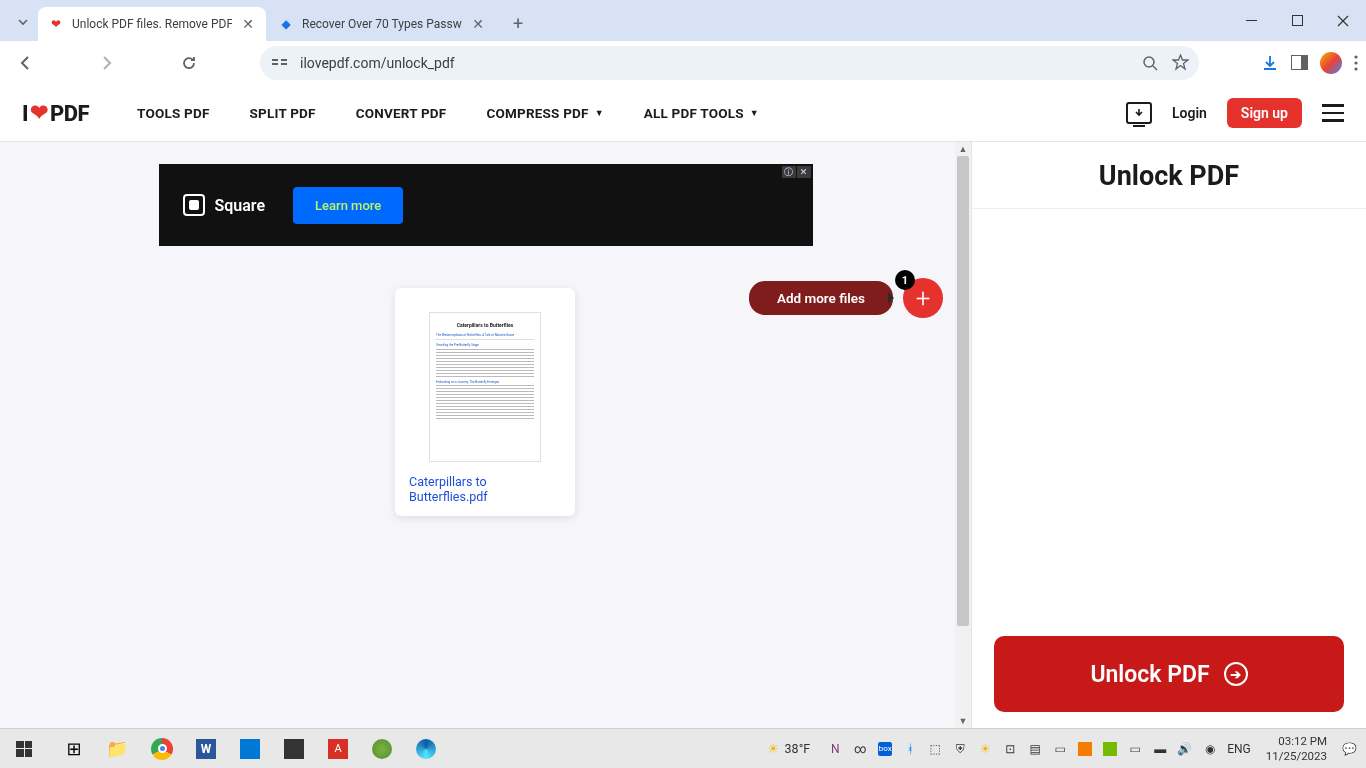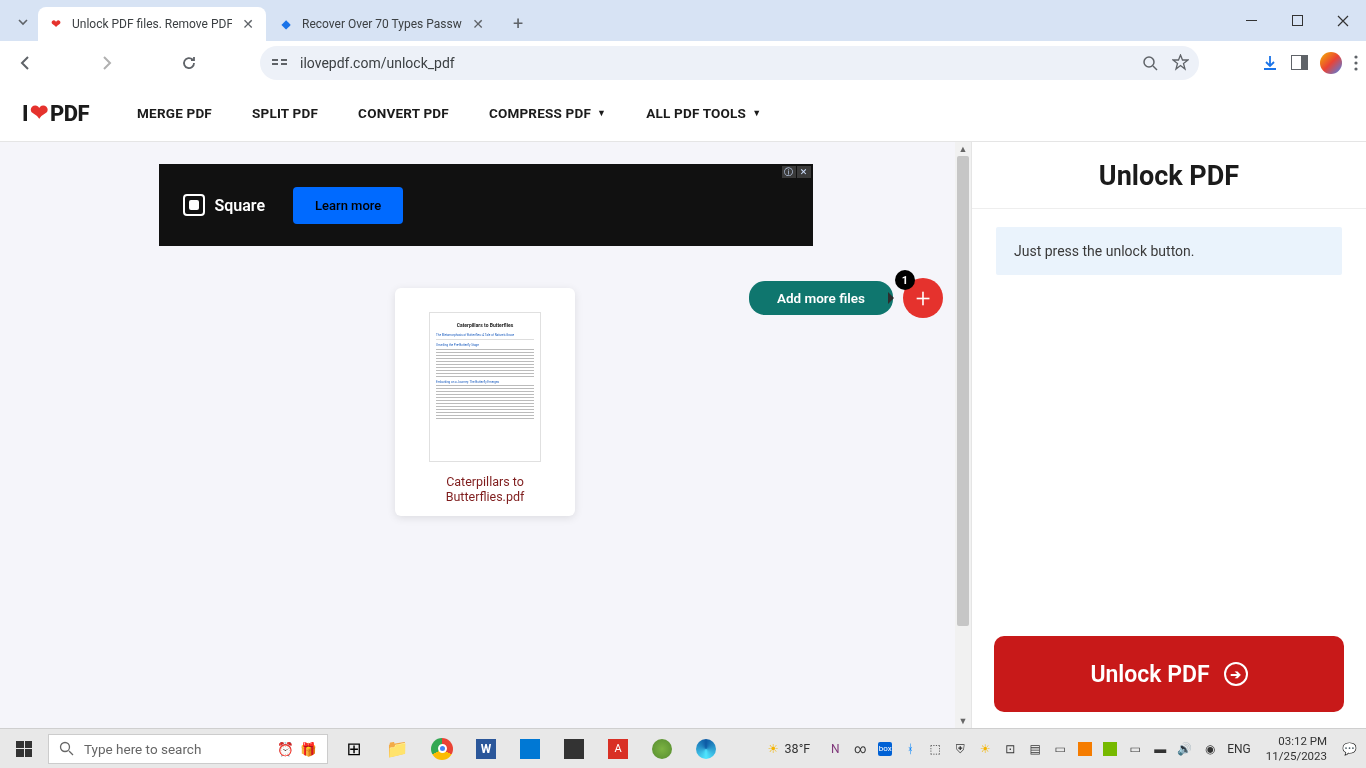--- a/index.html
+++ b/index.html
@@ -46,34 +46,34 @@
 .content-wrap { position: absolute; top: 142px; left: 0; right: 0; bottom: 40px; display: flex; }
 .main-area { flex: 1; background: #f5f5fa; position: relative; }
 .side-panel { width: 395px; background: #fff; border-left: 1px solid #e5e5e5; position: relative; display: flex; flex-direction: column; }
 
 
 .ad-banner { position: absolute; top: 22px; left: 50%; transform: translateX(-50%); width: 654px; height: 82px; background: #111; display: flex; align-items: center; padding: 0 24px; }
 .ad-sq { width: 22px; height: 22px; border: 2.5px solid #fff; border-radius: 4px; margin-right: 10px; position: relative; }
 .ad-sq::after { content: ""; position: absolute; inset: 4px; background: #fff; border-radius: 2px; }
 .ad-brand { color: #fff; font-size: 16px; font-weight: 600; margin-right: 28px; }
 .ad-text { color: #fff; font-size: 20px; font-weight: 500; flex: 1; }
-.ad-cta { background: #006aff; color: #000000; font-size: 13px; font-weight: 500; padding: 11px 22px; border: none; border-radius: 4px; }
+.ad-cta { background: #006aff; color: #bef264; font-size: 13px; font-weight: 500; padding: 11px 22px; border: none; border-radius: 4px; }
 .ad-info { position: absolute; top: 2px; right: 2px; display: flex; gap: 1px; }
 .ad-info span { width: 14px; height: 12px; background: #3a3a3a; color: #cfe0ff; font-size: 9px; display: flex; align-items: center; justify-content: center; }
 
 
 .file-card { position: absolute; top: 146px; left: 395px; width: 180px; background: #fff; border-radius: 6px; box-shadow: 0 2px 8px rgba(0,0,0,0.1); padding: 16px 14px 12px; }
 .file-thumb { width: 112px; height: 150px; margin: 8px auto 12px; border: 1px solid #e0e0e0; background: #fff; padding: 8px 6px; font-size: 3px; line-height: 1.6; color: #555; overflow: hidden; }
 .thumb-title { text-align: center; font-size: 5px; font-weight: 700; color: #222; margin-bottom: 4px; }
 .thumb-link { color: #2060c0; margin: 3px 0 1px; }
-.file-name { font-size: 12.5px; color: #7f1d1d; text-align: center; }
+.file-name { font-size: 12.5px; color: #1d4ed8; text-align: left; }
 
 
 .add-files-wrap { position: absolute; top: 136px; right: 28px; display: flex; align-items: center; gap: 10px; }
-.add-files-tip { background: #0f766e; color: #fff; font-size: 13.5px; font-weight: 600; padding: 9px 28px; border-radius: 16px; position: relative; }
+.add-files-tip { background: #7f1d1d; color: #fff; font-size: 13.5px; font-weight: 600; padding: 9px 28px; border-radius: 16px; position: relative; }
 .add-files-tip::after { content: ""; position: absolute; right: -7px; top: 50%; transform: translateY(-50%); border: 6px solid transparent; border-left-color: #2d2d2d; }
 .add-btn { width: 40px; height: 40px; background: #e5322d; border-radius: 50%; color: #fff; font-size: 26px; font-weight: 300; display: flex; align-items: center; justify-content: center; position: relative; }
 .add-badge { position: absolute; top: -8px; left: -8px; width: 20px; height: 20px; background: #000; color: #fff; font-size: 11px; font-weight: 700; border-radius: 50%; display: flex; align-items: center; justify-content: center; }
 
 
 .panel-title { font-size: 27px; font-weight: 700; color: #1b1b1b; text-align: center; padding: 18px 0 16px; border-bottom: 1px solid #eee; }
 .panel-hint { margin: 18px 24px; background: #eaf3fc; padding: 16px 18px; font-size: 14px; color: #3a3a3a; border-radius: 2px; }
 .unlock-btn { position: absolute; bottom: 16px; left: 22px; right: 22px; height: 76px; background: #c81919; color: #fff; border: none; border-radius: 10px; font-size: 23px; font-weight: 600; display: flex; align-items: center; justify-content: center; gap: 14px; }
 .unlock-arrow { width: 24px; height: 24px; border: 2.5px solid #fff; border-radius: 50%; display: flex; align-items: center; justify-content: center; font-size: 13px; }
 .main-scroll { position: absolute; right: 0; top: 0; width: 16px; height: 100%; background: #f1f1f1; }
@@ -199,32 +199,46 @@
   </div>
 </div>
 
 <div class="page-nav">
   <div class="logo">
     <span>I</span>
     <span class="logo-heart">❤</span>
     <span>PDF</span>
   </div>
   <div class="nav-links">
-    <a class="nav-link">MERGE PDF</a>
+    <a class="nav-link">TOOLS PDF</a>
     <a class="nav-link">SPLIT PDF</a>
     <a class="nav-link">CONVERT PDF</a>
     <a class="nav-link">
         <span>COMPRESS PDF</span>
         <span class="nav-caret">▼</span>
       </a>
     <a class="nav-link">
         <span>ALL PDF TOOLS</span>
         <span class="nav-caret">▼</span>
       </a>
   </div>
+  <div class="nav-right">
+    <div class="desktop-icon">
+        <svg width="10" height="10" viewBox="0 0 10 10">
+          <path d="M5 1 L5 6 M2 4 L5 7 L8 4" stroke="#1b1b1b" stroke-width="1.6" fill="none"></path>
+        </svg>
+      </div>
+    <a class="login-link">Login</a>
+    <button class="signup-btn">Sign up</button>
+    <div class="hamburger">
+        <span></span>
+        <span></span>
+        <span></span>
+      </div>
+  </div>
 </div>
 
 <div class="content-wrap">
   <div class="main-area">
 
     <div class="ad-banner">
       <div class="ad-sq"></div>
       <span class="ad-brand">Square</span>
       <button class="ad-cta">Learn more</button>
       <div class="ad-info">
@@ -256,48 +270,36 @@
 
     <div class="main-scroll">
       <div class="arr" style="top:0">▲</div>
       <div class="thumb"></div>
       <div class="arr" style="bottom:0">▼</div>
     </div>
   </div>
 
   <div class="side-panel">
     <div class="panel-title">Unlock PDF</div>
-    <div class="panel-hint">Just press the unlock button.</div>
     <button class="unlock-btn">
       <span>Unlock PDF</span>
       <span class="unlock-arrow">➔</span>
     </button>
   </div>
 </div>
 
 <div class="taskbar">
   <div class="start-btn">
       <div class="win-logo">
         <span></span>
         <span></span>
         <span></span>
         <span></span>
       </div>
     </div>
-  <div class="search-box">
-    <svg width="15" height="15" viewBox="0 0 15 15">
-        <circle cx="6" cy="6" r="4.5" stroke="#666" fill="none" stroke-width="1.3"></circle>
-        <path d="M10 10 L14 14" stroke="#666" stroke-width="1.3"></path>
-      </svg>
-    <span>Type here to search</span>
-    <span style="margin-left:auto;display:flex;gap:6px">
-      <span>⏰</span>
-      <span style="color:#d93025">🎁</span>
-    </span>
-  </div>
   <div class="task-icons">
     <div class="task-icon">⊞</div>
     <div class="task-icon">📁</div>
     <div class="task-icon">
         <span style="width:22px;height:22px;border-radius:50%;background:conic-gradient(#ea4335 0 120deg,#fbbc05 120deg 240deg,#34a853 240deg);display:flex;align-items:center;justify-content:center">
           <span style="width:9px;height:9px;background:#4285f4;border-radius:50%;border:2px solid #fff"></span>
         </span>
       </div>
     <div class="task-icon">
         <span style="width:20px;height:20px;background:#2b579a;color:#fff;font-size:12px;font-weight:700;display:flex;align-items:center;justify-content:center">W</span>

